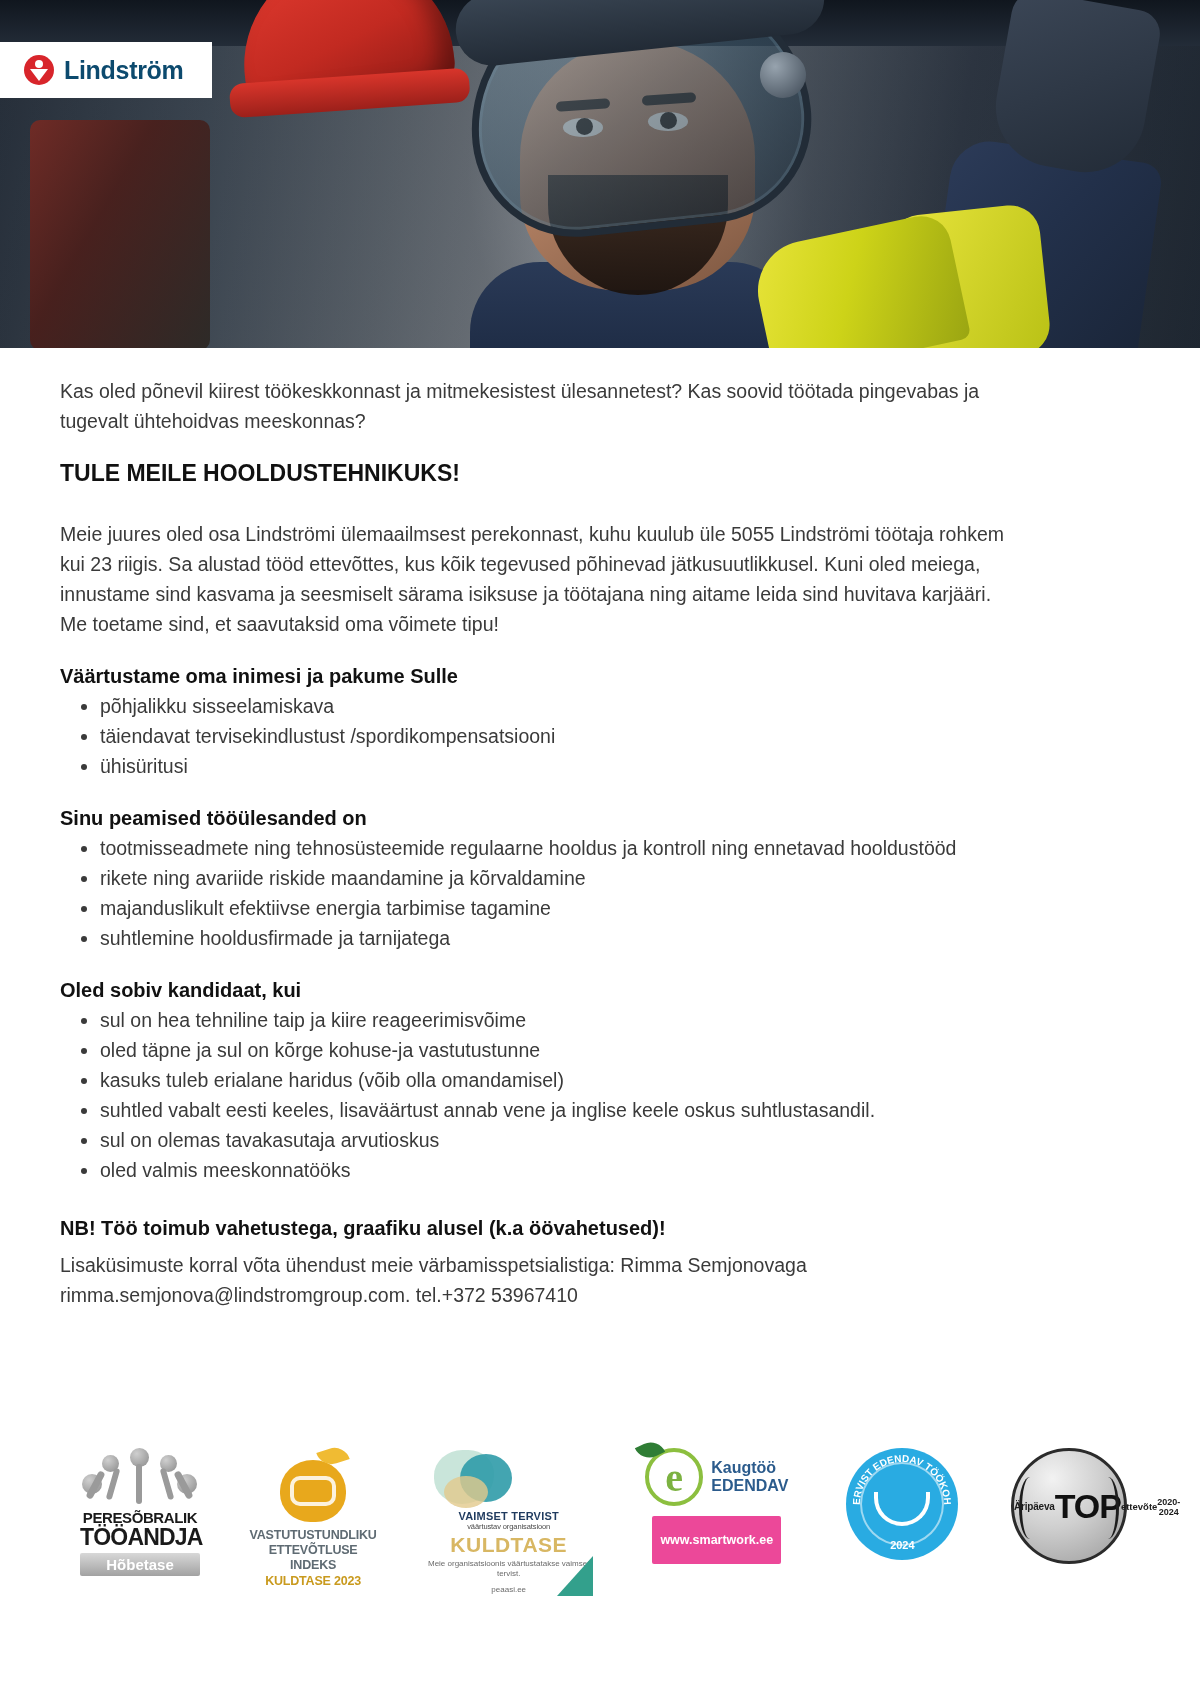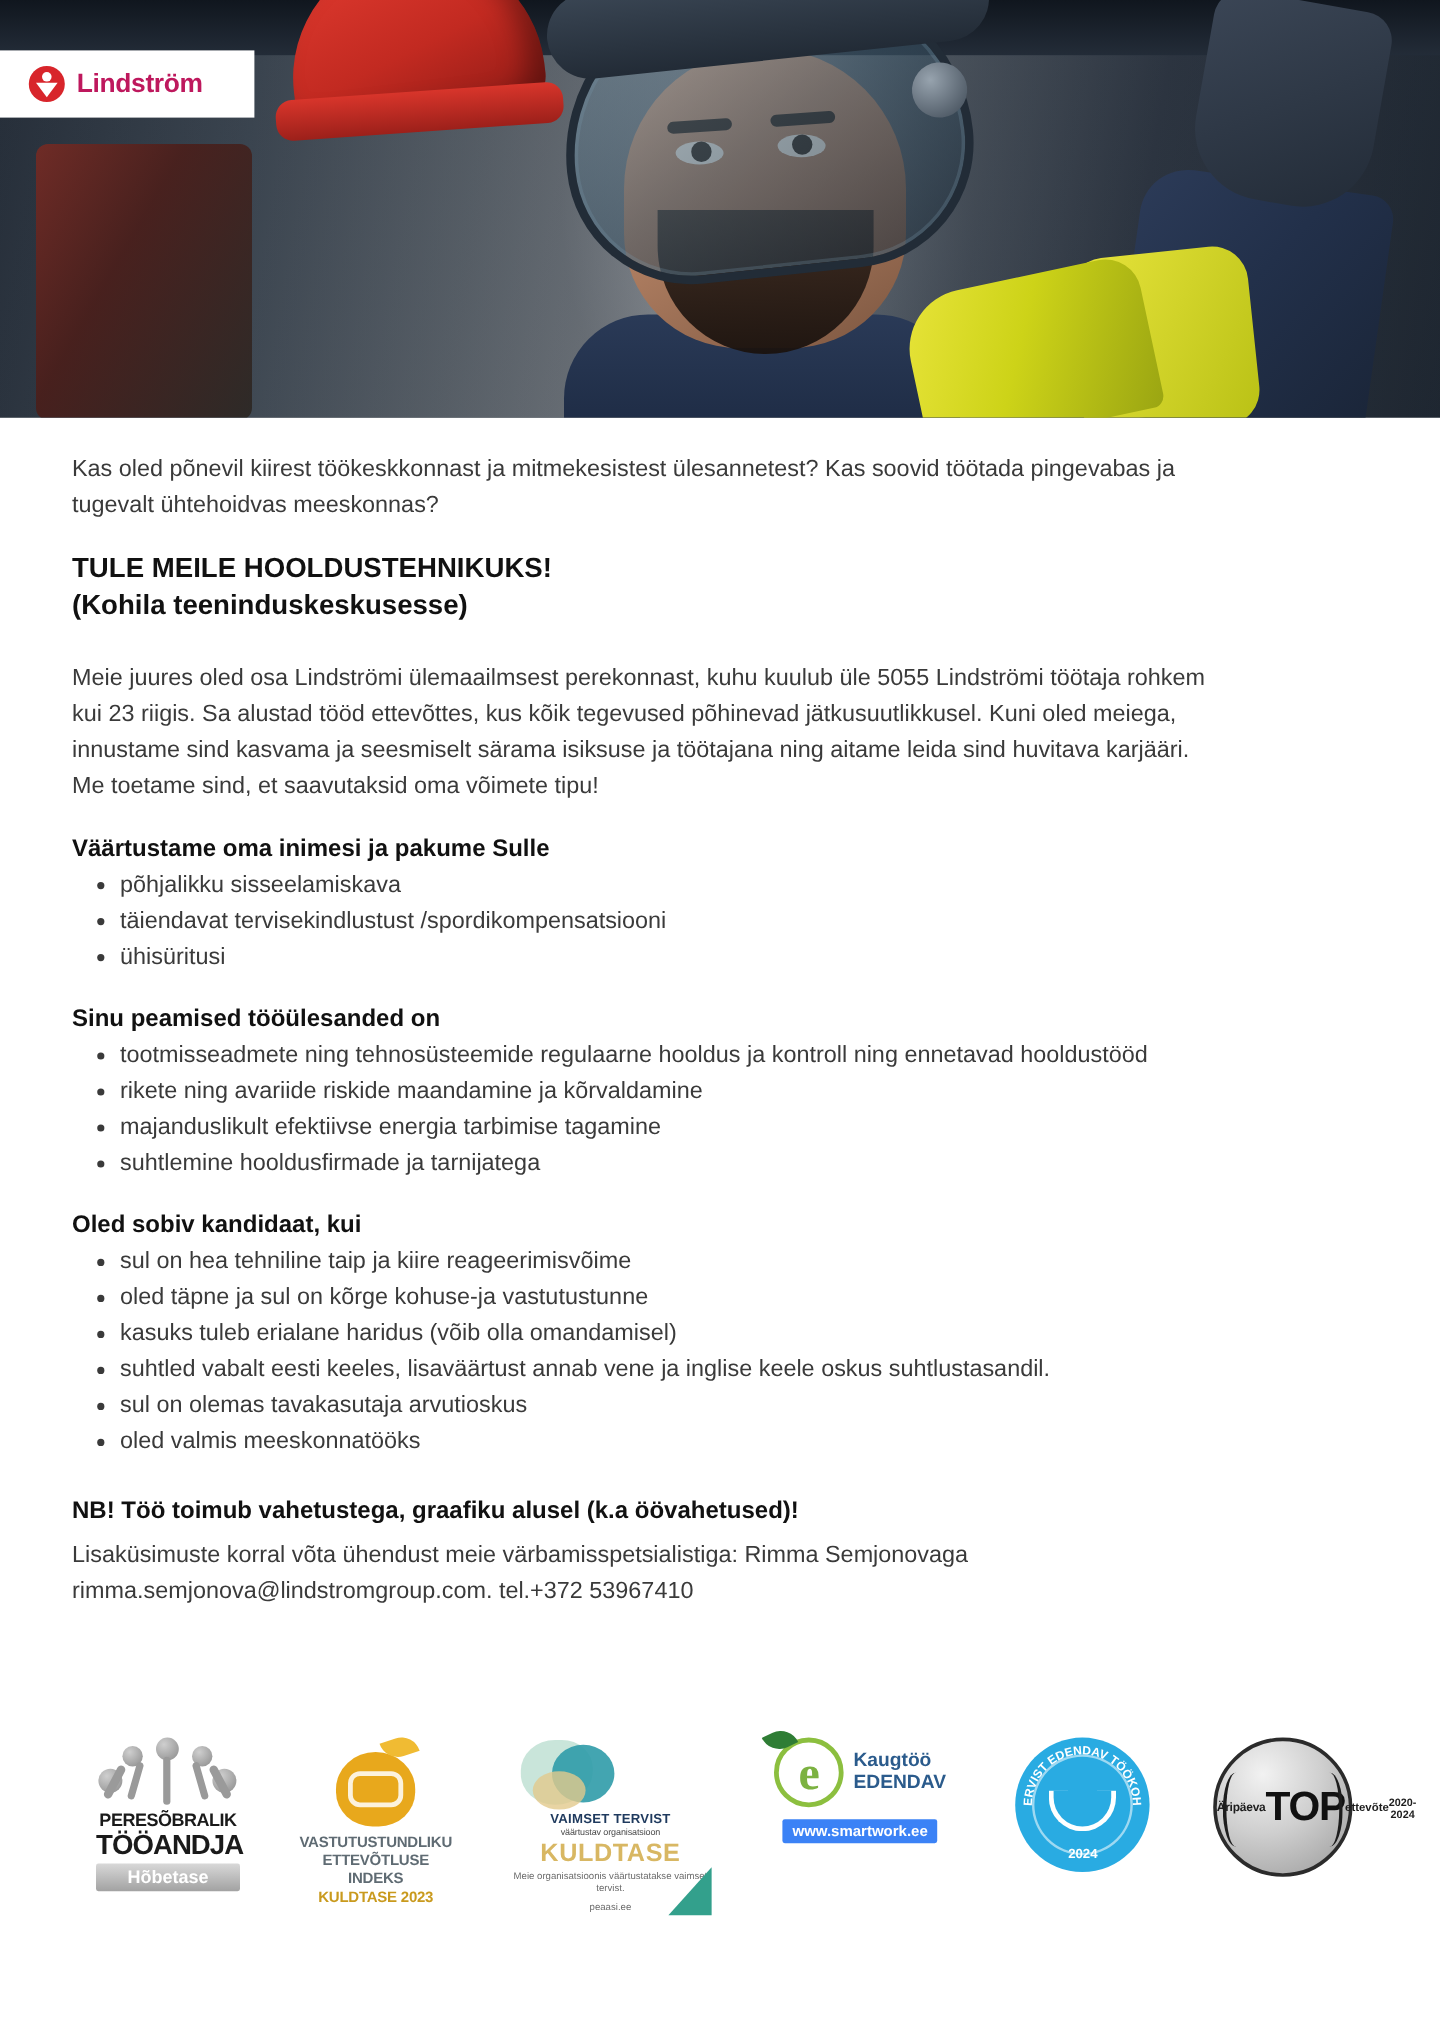--- a/index.html
+++ b/index.html
@@ -194,23 +194,23 @@
     content: "";
     position: absolute;
     left: 50%; top: 14px;
     transform: translateX(-50%);
     width: 0; height: 0;
     border-left: 9px solid transparent;
     border-right: 9px solid transparent;
     border-top: 12px solid #ffffff;
   }
   .logo-text {
-    font-size: 22px;
+    font-size: 25px;
     font-weight: bold;
-    color: #be185d;
+    color: #0c4a6e;
     letter-spacing: -0.3px;
     white-space: nowrap;
   }
 
   
   .content {
     padding: 28px 60px 0 60px;
     color: #2e2e2e;
   }
   .para {
@@ -370,23 +370,23 @@
   }
   .b4 .ecircle .lf {
     position: absolute; left: -12px; top: -10px;
     width: 26px; height: 16px; background: #2f7d35;
     border-radius: 0 16px 0 16px; transform: rotate(-25deg);
   }
   .b4 .kt1 { font-size: 16px; color: #2b5b8c; font-weight: bold; line-height: 18px; text-align: left; }
   .b4 .kt2 { font-size: 16px; color: #2b5b8c; font-weight: bold; line-height: 18px; text-align: left; }
   .b4 .url {
     margin-top: 10px;
-    background: #3b82f6; color: #ffffff;
+    background: #ec4899; color: #ffffff;
     font-size: 12.5px; font-weight: bold;
-    padding: 3px 8px; border-radius: 2px;
+    padding: 17px 8px; border-radius: 2px;
     display: inline-block;
   }
 
   
   .b5 { width: 120px; }
   .b5 .circ {
     width: 112px; height: 112px; border-radius: 50%;
     background: #29abe2; position: relative; margin: 0 auto;
   }
   .b5 .circ .inner {
@@ -457,21 +457,20 @@
     <div class="logo-text">Lindström</div>
   </div>
 </div>
 
 <div class="content">
 
   <p class="para">Kas oled põnevil kiirest töökeskkonnast ja mitmekesistest ülesannetest? Kas soovid töötada pingevabas ja tugevalt ühtehoidvas meeskonnas?</p>
 
   <div class="job-title">
     <div>TULE MEILE HOOLDUSTEHNIKUKS!</div>
-    <div>(Kohila teeninduskeskusesse)</div>
   </div>
 
   <p class="para">Meie juures oled osa Lindströmi ülemaailmsest perekonnast, kuhu kuulub üle 5055 Lindströmi töötaja rohkem kui 23 riigis. Sa alustad tööd ettevõttes, kus kõik tegevused põhinevad jätkusuutlikkusel. Kuni oled meiega, innustame sind kasvama ja seesmiselt särama isiksuse ja töötajana ning aitame leida sind huvitava karjääri. Me toetame sind, et saavutaksid oma võimete tipu!</p>
 
   <div class="sec-head">Väärtustame oma inimesi ja pakume Sulle</div>
   <ul class="bullets">
     <li>põhjalikku sisseelamiskava</li>
     <li>täiendavat tervisekindlustust /spordikompensatsiooni</li>
     <li>ühisüritusi</li>
   </ul>

